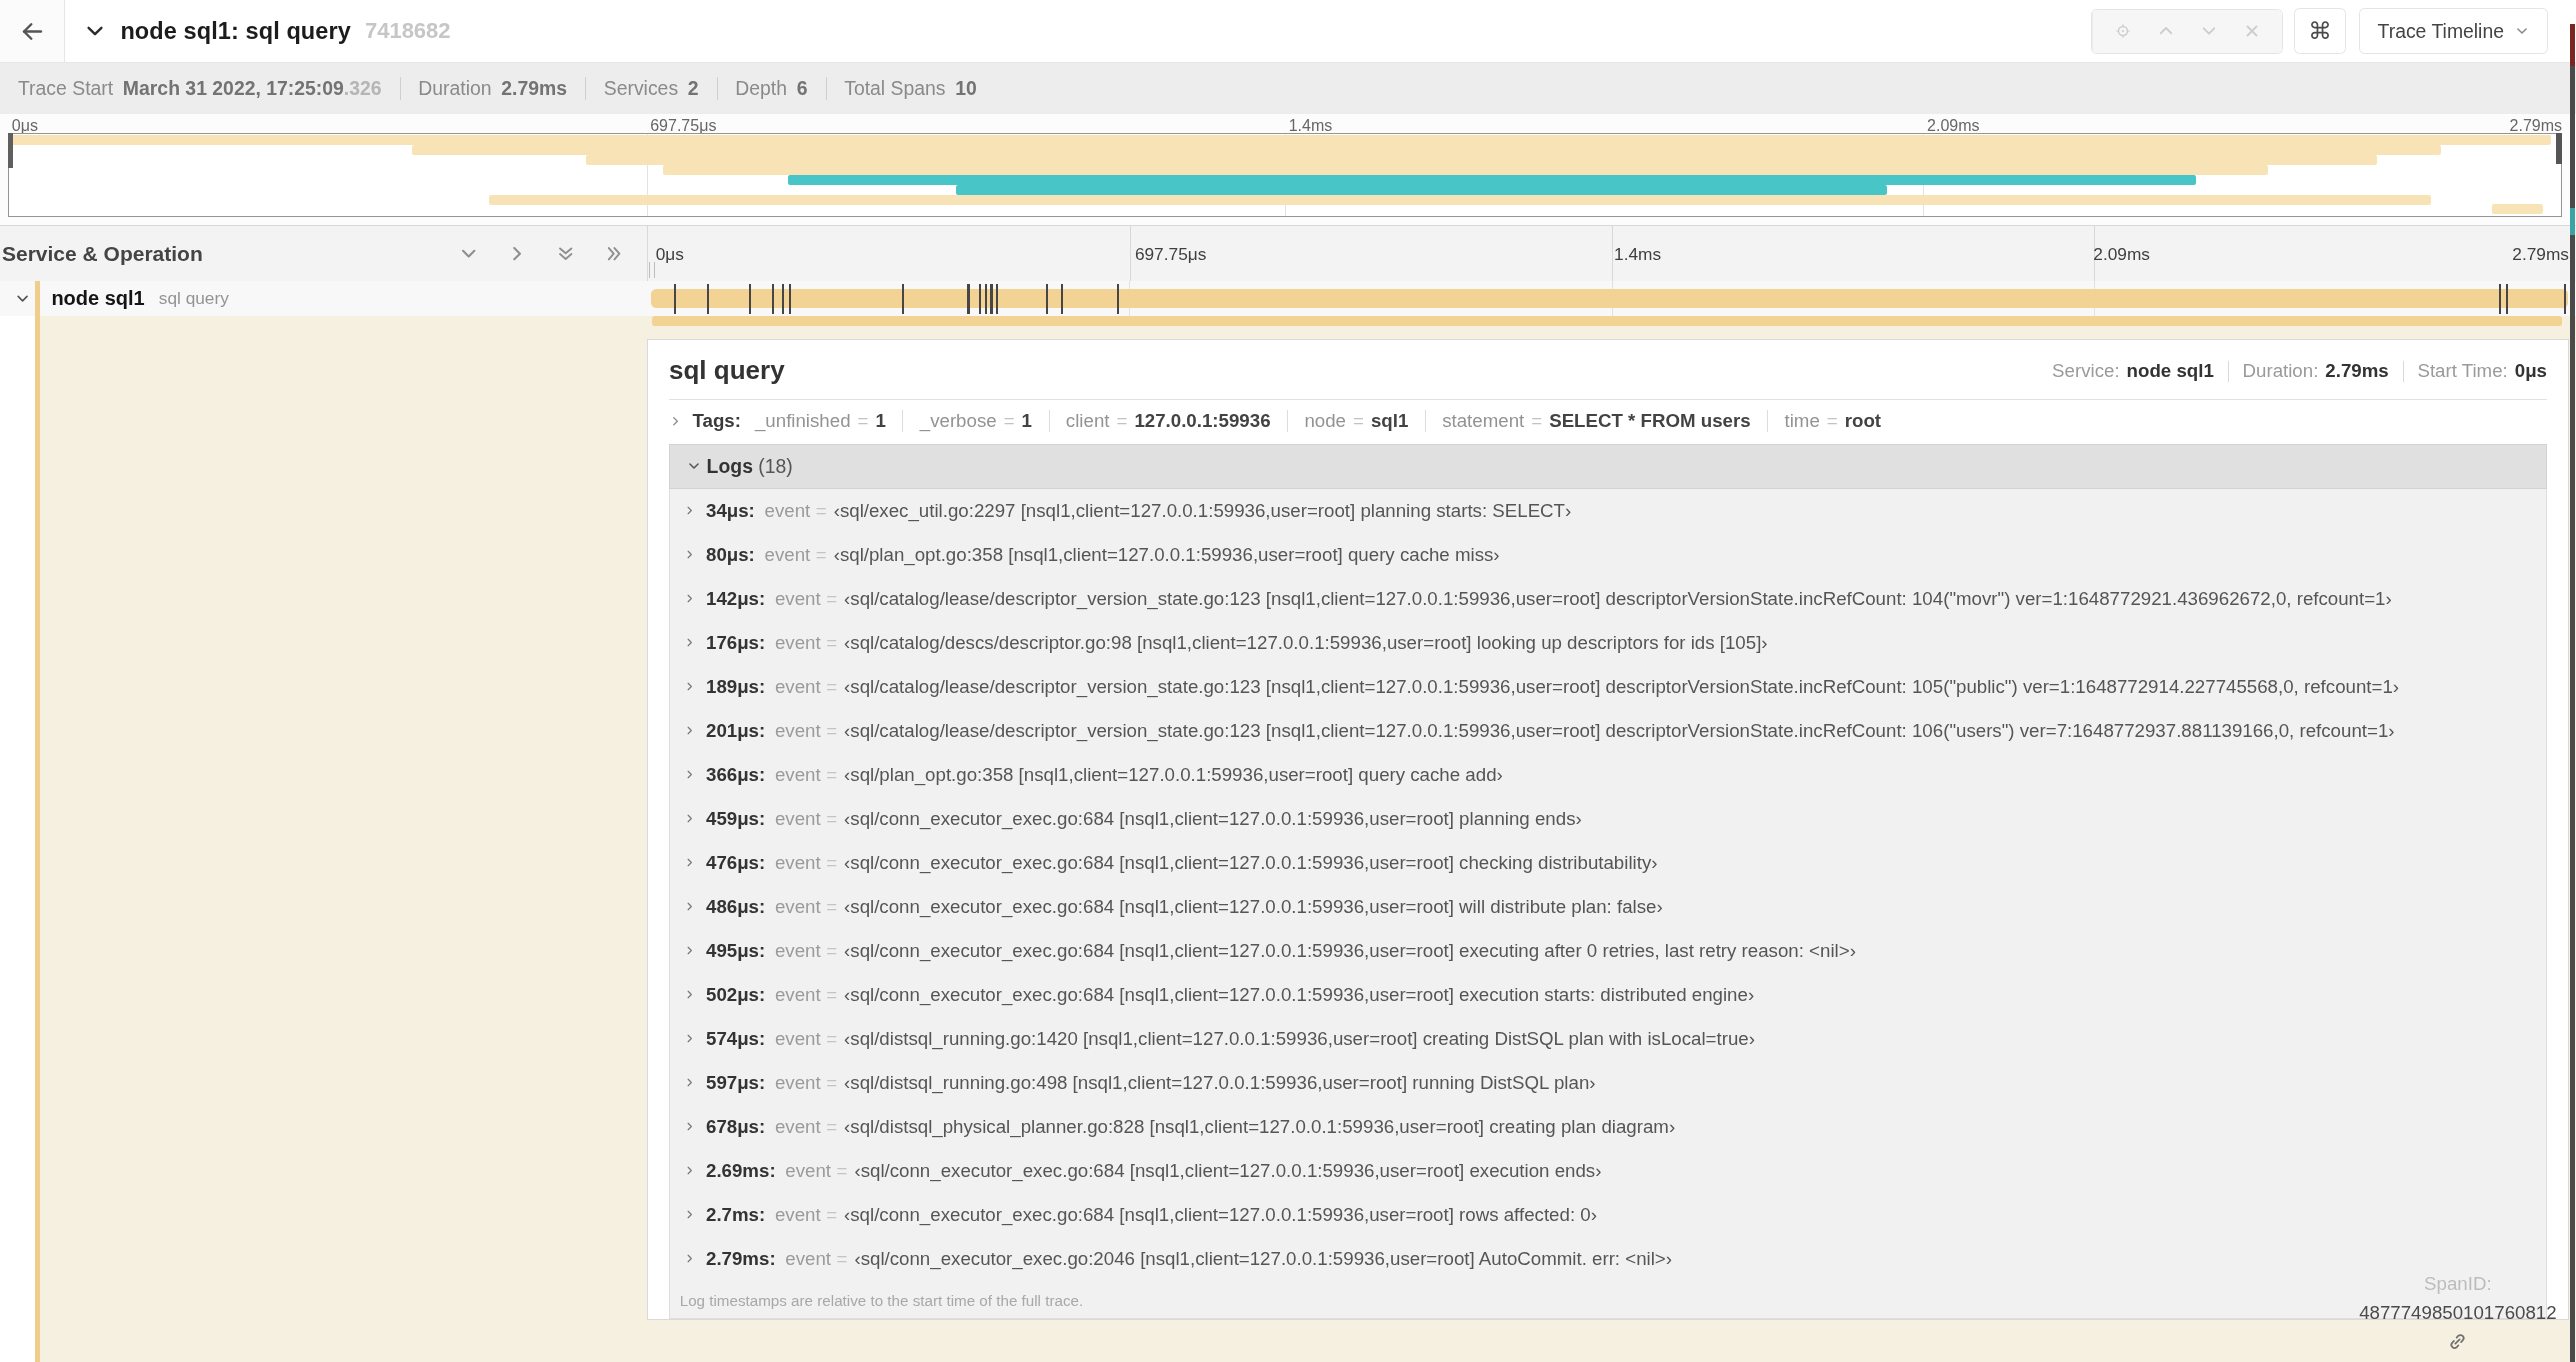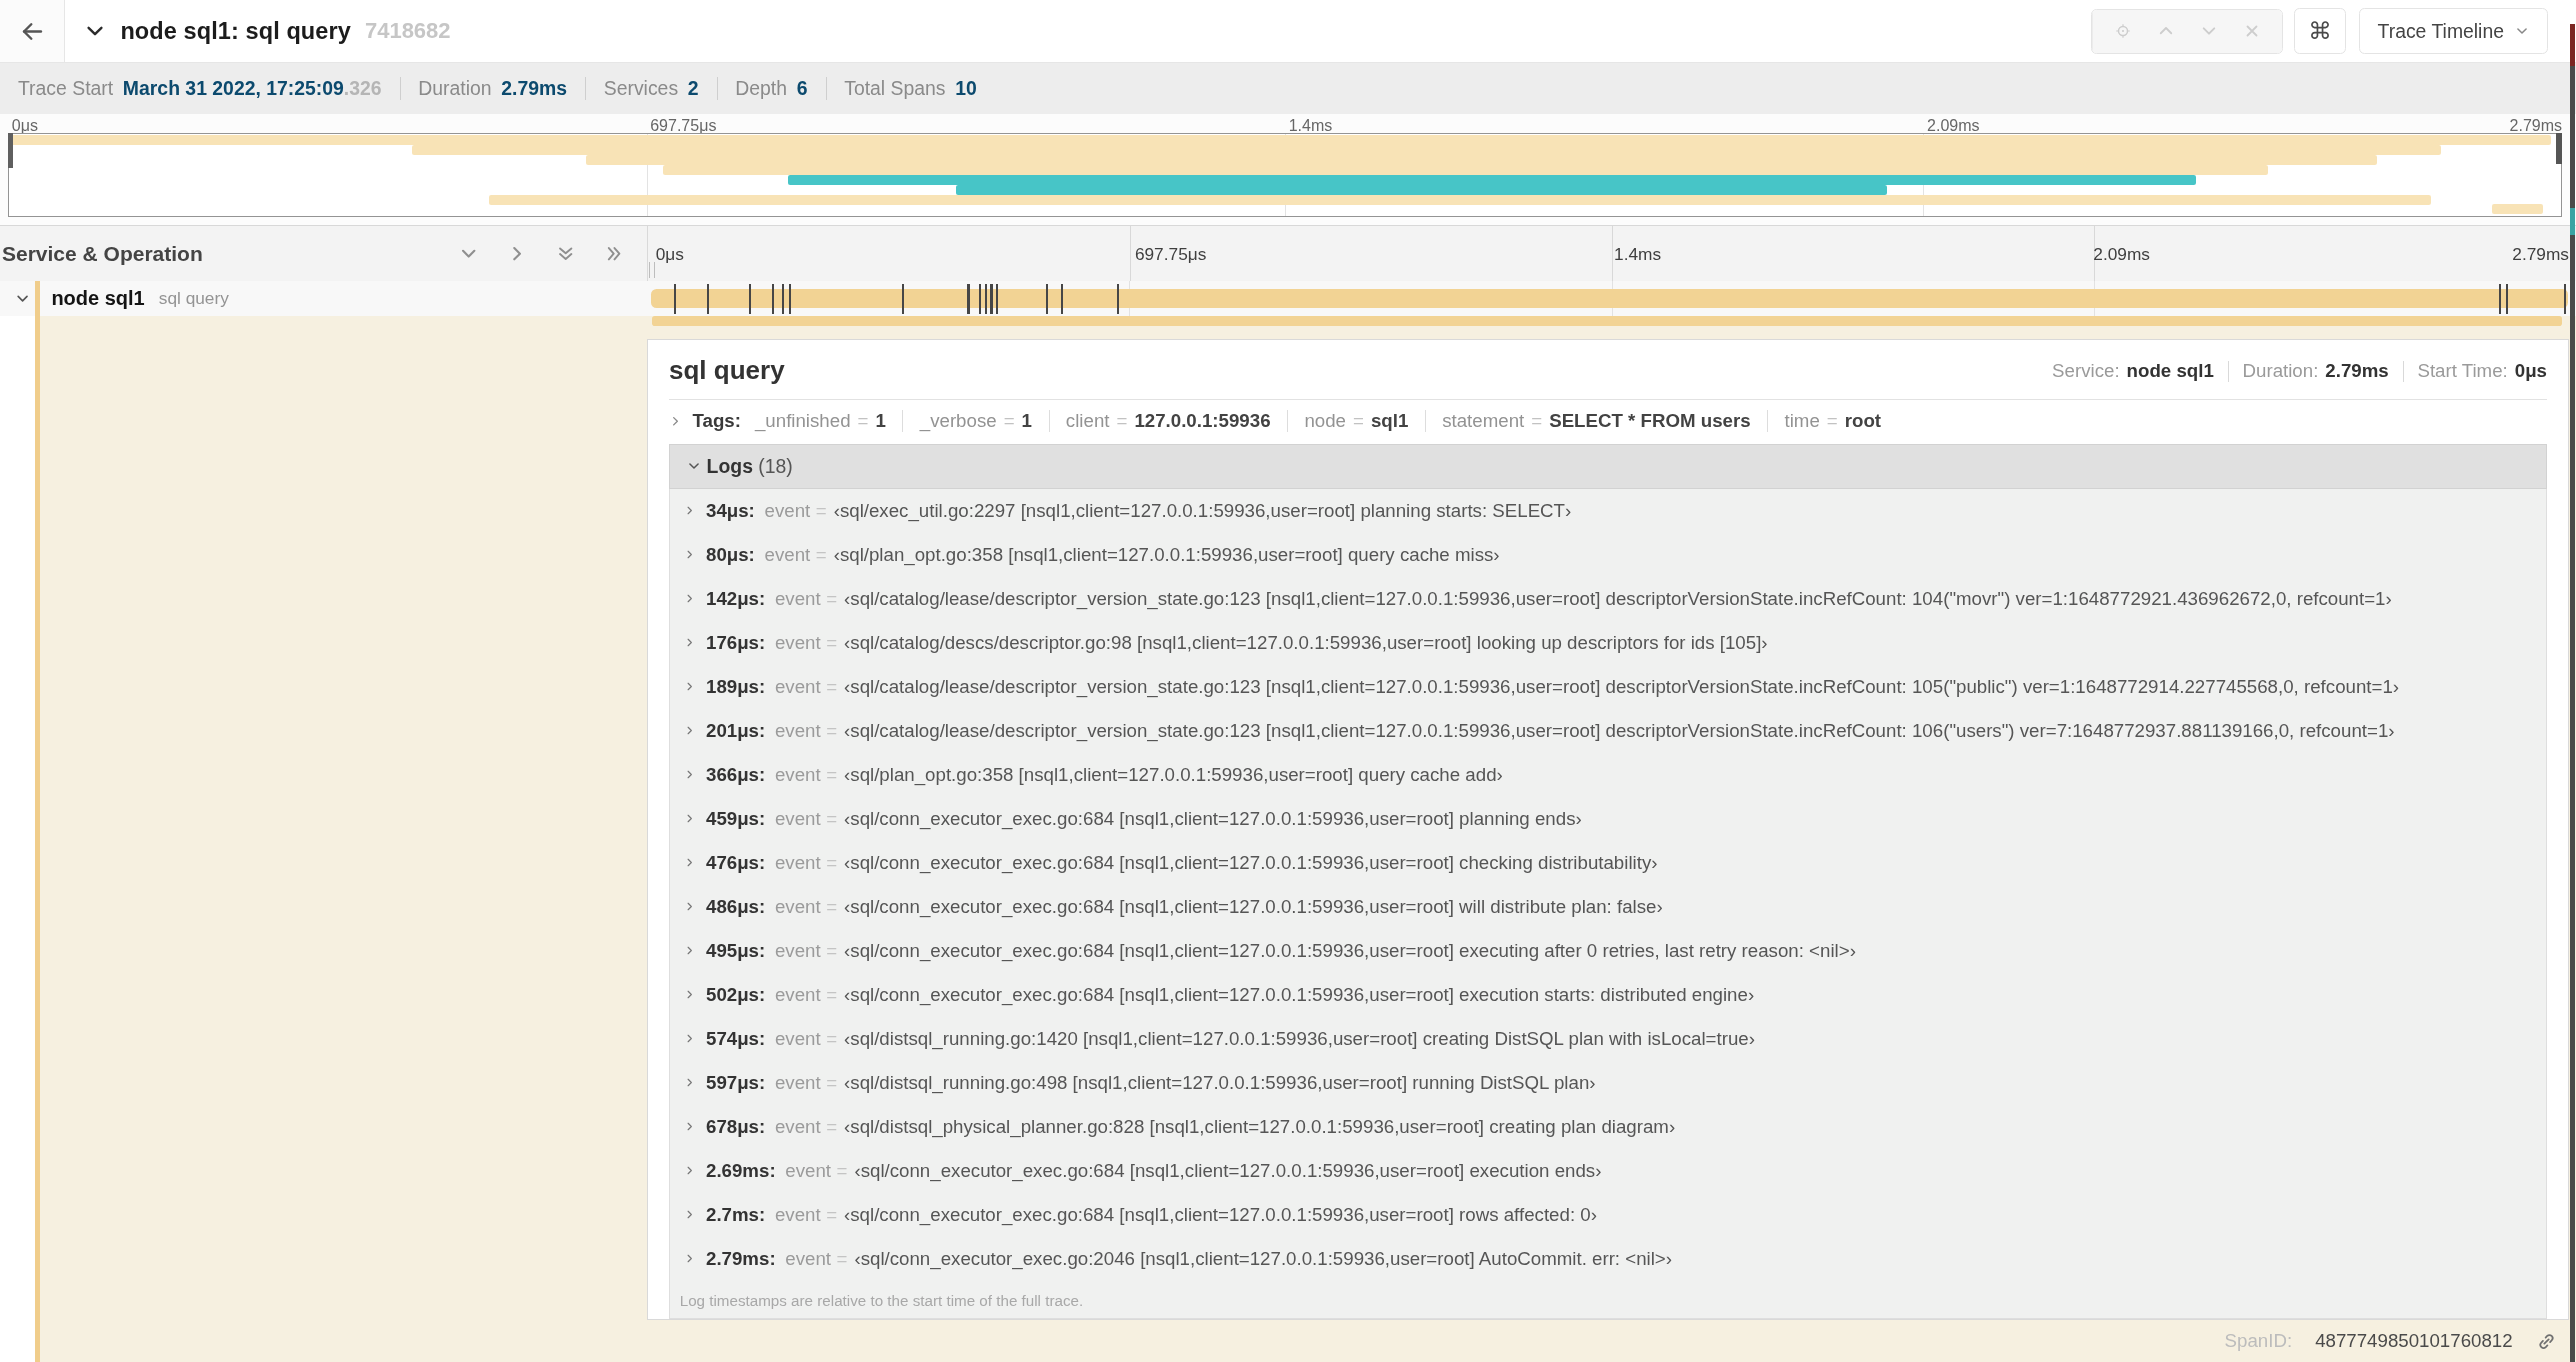--- a/index.html
+++ b/index.html
@@ -33,21 +33,21 @@
             display:flex;align-items:center;gap:11px;font-size:19.4px;color:#444;margin-right:28px;cursor:pointer;}
   .view-btn .ic{width:14px;height:14px;color:#888;}
 
   
   .summary-bar{position:absolute;top:63px;left:0;right:0;height:51px;background:#ededed;
                border-bottom:0.7px solid #dcdcdc;display:flex;align-items:center;
                padding-left:15.2px;font-size:19.4px;}
   .sum-item{display:flex;align-items:baseline;gap:9.7px;padding:0 18px;}
   .sum-item:first-child{padding-left:2.8px;}
   .sum-label{color:#8a8a8a;}
-  .sum-value{color:#0c4a6e;font-weight:700;}
+  .sum-value{color:#737373;font-weight:700;}
   .sum-suffix{color:#b5b5b5;font-weight:700;}
   .sum-sep{width:0.7px;height:23.5px;background:#cfcfcf;align-self:center;}
 
   
   .minimap{position:absolute;top:114px;left:0;right:0;height:111px;background:#fcfcfc;
            border-bottom:0.7px solid #d8d8d8;}
   .axis-labels{position:absolute;font-size:16px;color:#666;}
   .mm-labels{top:2.8px;left:8.3px;right:14px;height:16.6px;}
   .axis-labels span{position:absolute;top:0;white-space:nowrap;}
   .axis-labels span.last{transform:translateX(-100%);}
@@ -114,21 +114,21 @@
   .logs-title{font-weight:700;color:#333;}
   .logs-count{color:#555;}
   .logs-body{background:#f0f1f0;border:0.7px solid #dedede;border-top:none;}
   .log-row{height:44px;display:flex;align-items:center;padding-left:14px;font-size:18.7px;cursor:pointer;}
   .log-chev{width:11px;height:11px;color:#777;flex:none;}
   .log-time{font-weight:700;color:#333;margin:0 9.7px 0 11px;white-space:nowrap;}
   .log-key{color:#9b9b9b;margin-right:5.5px;}
   .log-eq{color:#c4c4c4;margin-right:7px;}
   .log-val{color:#555;white-space:nowrap;overflow:hidden;}
   .logs-foot{font-size:15.2px;color:#a8a8a8;padding:11px 0 9.7px 9.7px;}
-  .spanid-row{position:absolute;right:19.4px;bottom:11px;display:flex;align-items:center;gap:23px;font-size:18.7px;}
+  .spanid-row{position:absolute;right:19.4px;bottom:11px;display:flex;align-items:center;gap:7px;font-size:18.7px;flex-direction:column;}
   .spanid-label{color:#bcbcbc;}
   .spanid-value{color:#4a4a4a;}
   .link-ic{width:21px;height:21px;color:#707070;cursor:pointer;}
 
   
   .edge-line{position:absolute;right:1.4px;top:24px;bottom:0;width:4.2px;}
   .edge-seg{position:absolute;left:0;width:100%;}
 </style>
 </head>
 <body>

